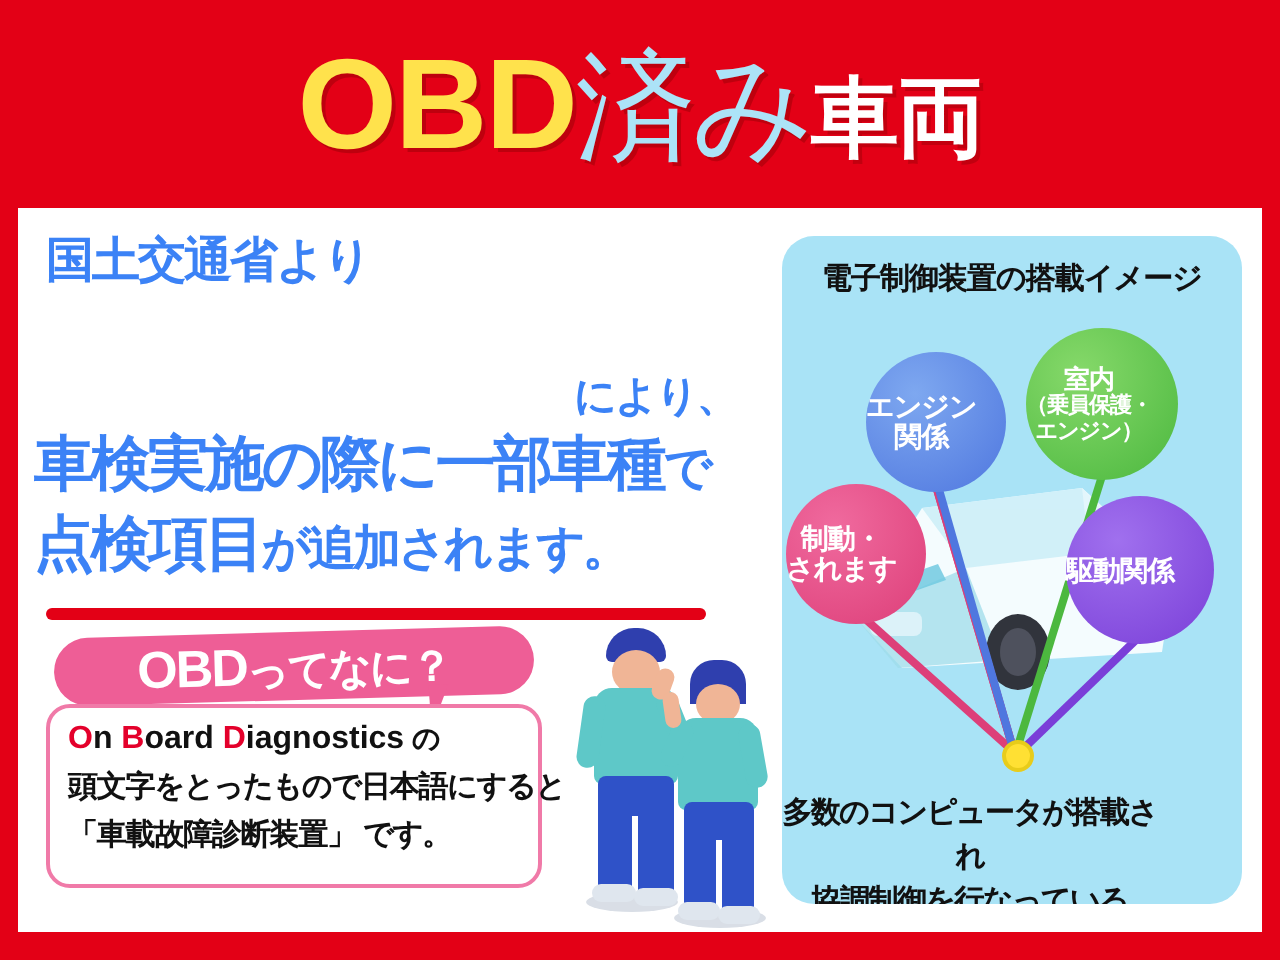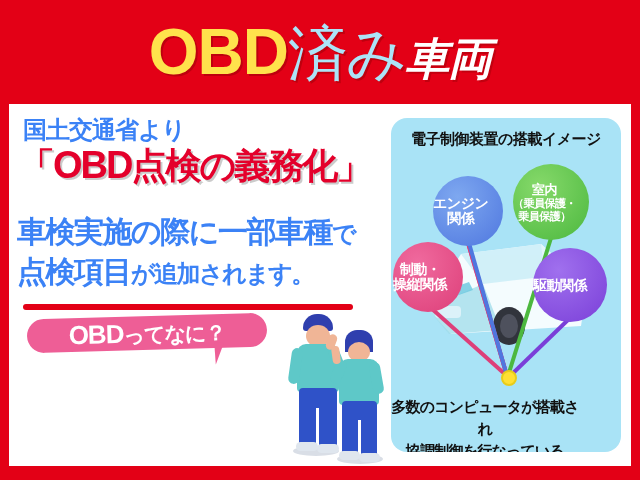--- a/index.html
+++ b/index.html
@@ -32,21 +32,20 @@
     text-shadow:2px 2px 0 rgba(120,0,0,.35);
   }
   .h-yellow.latin{font-size:64px;letter-spacing:-1px;}
   .h-blue{
     color:#ace3f7;font-weight:normal;font-size:60px;letter-spacing:-2px;
     text-shadow:2px 2px 0 rgba(120,0,0,.35);
   }
   .h-white{
     color:#ffffff;font-weight:bold;font-size:44px;letter-spacing:-1px;
     text-shadow:2px 2px 0 rgba(120,0,0,.30);
-    font-style:italic;
   }
 
   
   .panel{
     position:absolute;left:9px;top:104px;
     width:622px;height:362px;
     background:#ffffff;
     box-sizing:border-box;
   }
 
@@ -177,42 +176,47 @@
       <span class="h-white">車両</span>
     </div>
   </div>
 
   <div class="panel">
 
     <div class="left-col">
 
       <div class="line-jp l-ministry">国土交通省より</div>
 
-      <div class="line-jp l-quote">
-        <span>「</span><span class="lat">OBD</span><span>点検の義務化</span><span>」</span>
-      </div>
-
+
+      <div class="line-jp l-niyori">により、</div>
 
       <div class="line-jp l-line3">
         <span>車検実施の際に一部車種</span><span class="sm">で</span>
       </div>
 
       <div class="line-jp l-line4">
         <span>点検項目</span><span class="sm">が追加</span><span class="sm">されます。</span>
       </div>
 
       <div class="divider"></div>
 
       <div class="bubble">
         <div class="bubble-text">
           <span class="big">OBD</span><span class="kana">ってなに？</span>
         </div>
       </div>
       <div class="bubble-tail"></div>
 
+      <div class="bubble-box">
+        <div class="bb-line bb1">
+          <span class="red">O</span><span>n </span><span class="red">B</span><span>oard </span><span class="red">D</span><span>iagnostics</span><span class="no"> の</span>
+        </div>
+        <div class="bb-line bb2">頭文字をとったもので日本語にすると</div>
+        <div class="bb-line bb3">「車載故障診断装置」 です。</div>
+      </div>
 
       <div class="people">
 
         <div class="person">
           <div class="p-shadow" style="left:14px;top:134px;width:46px;height:10px;"></div>
           <div class="p-cap" style="left:24px;top:2px;width:30px;height:17px;"></div>
           <div class="p-head" style="left:27px;top:13px;width:24px;height:22px;"></div>
           <div class="p-torso" style="left:18px;top:32px;width:42px;height:48px;"></div>
           <div class="p-arm" style="left:11px;top:36px;width:11px;height:36px;transform:rotate(8deg);"></div>
           <div class="p-arm" style="left:52px;top:34px;width:11px;height:26px;transform:rotate(-22deg);"></div>
@@ -270,28 +274,28 @@
         <div>
           <span>エンジン</span>
           <span>関係</span>
         </div>
       </div>
 
       <div class="bub bub-cabin">
         <div>
           <span>室内</span>
           <span class="s">（乗員保護・</span>
-          <span class="s">乗員保護）</span>
+          <span class="s">エンジン）</span>
         </div>
       </div>
 
       <div class="bub bub-brake">
         <div>
           <span>制動・</span>
-          <span>操縦関係</span>
+          <span>されます</span>
         </div>
       </div>
 
       <div class="bub bub-drive">
         <div>
           <span>駆動関係</span>
         </div>
       </div>
 
       <div class="card-caption">

